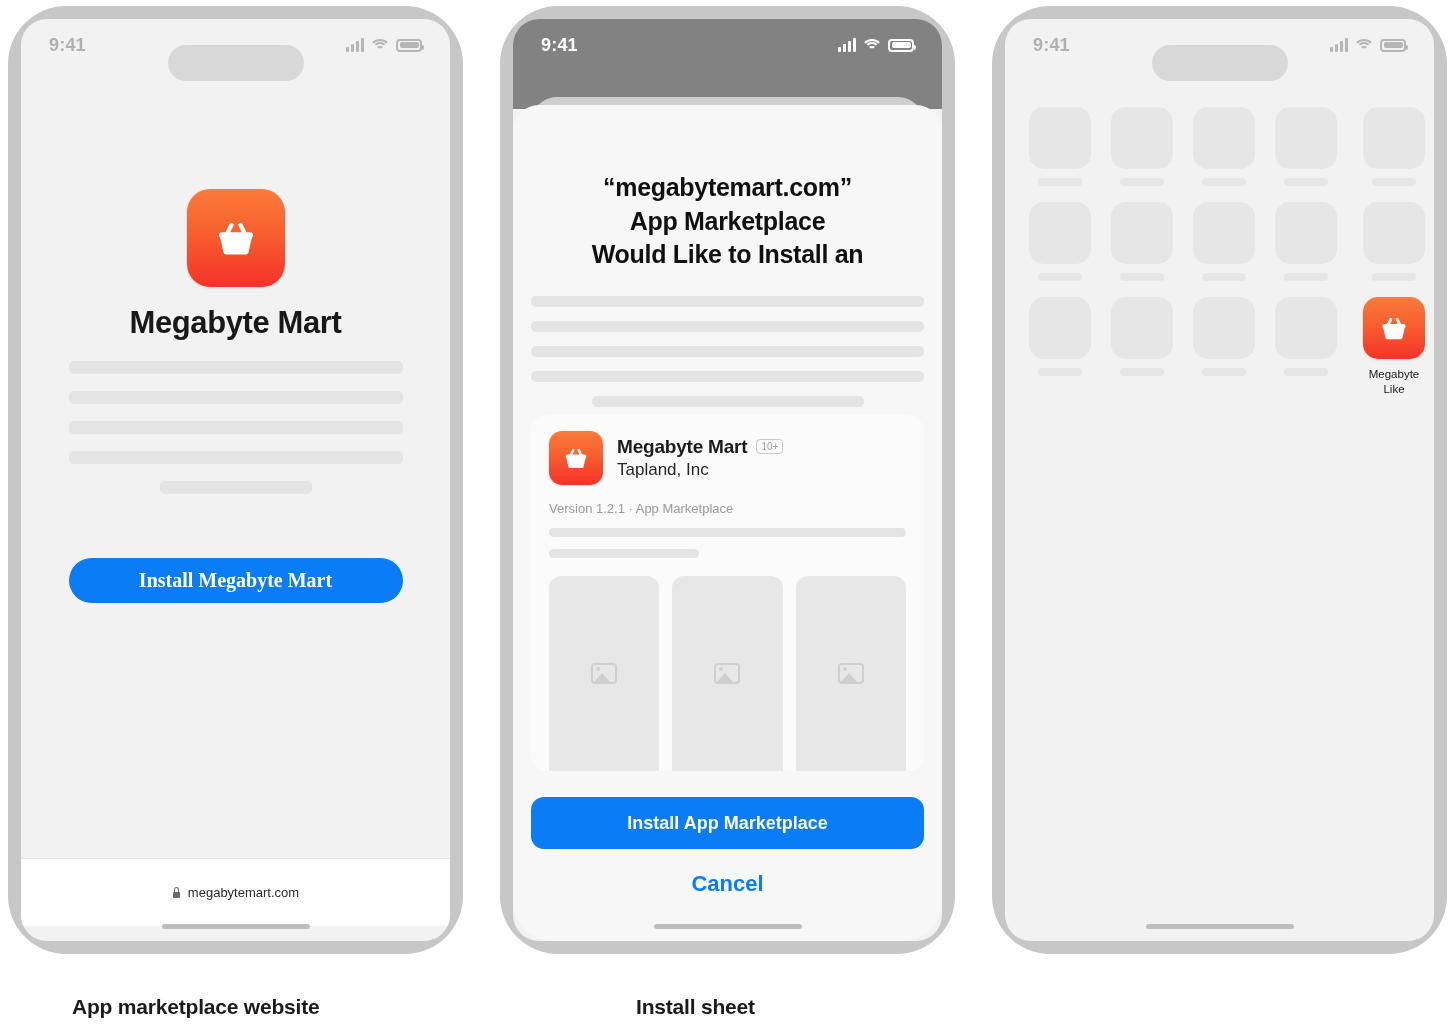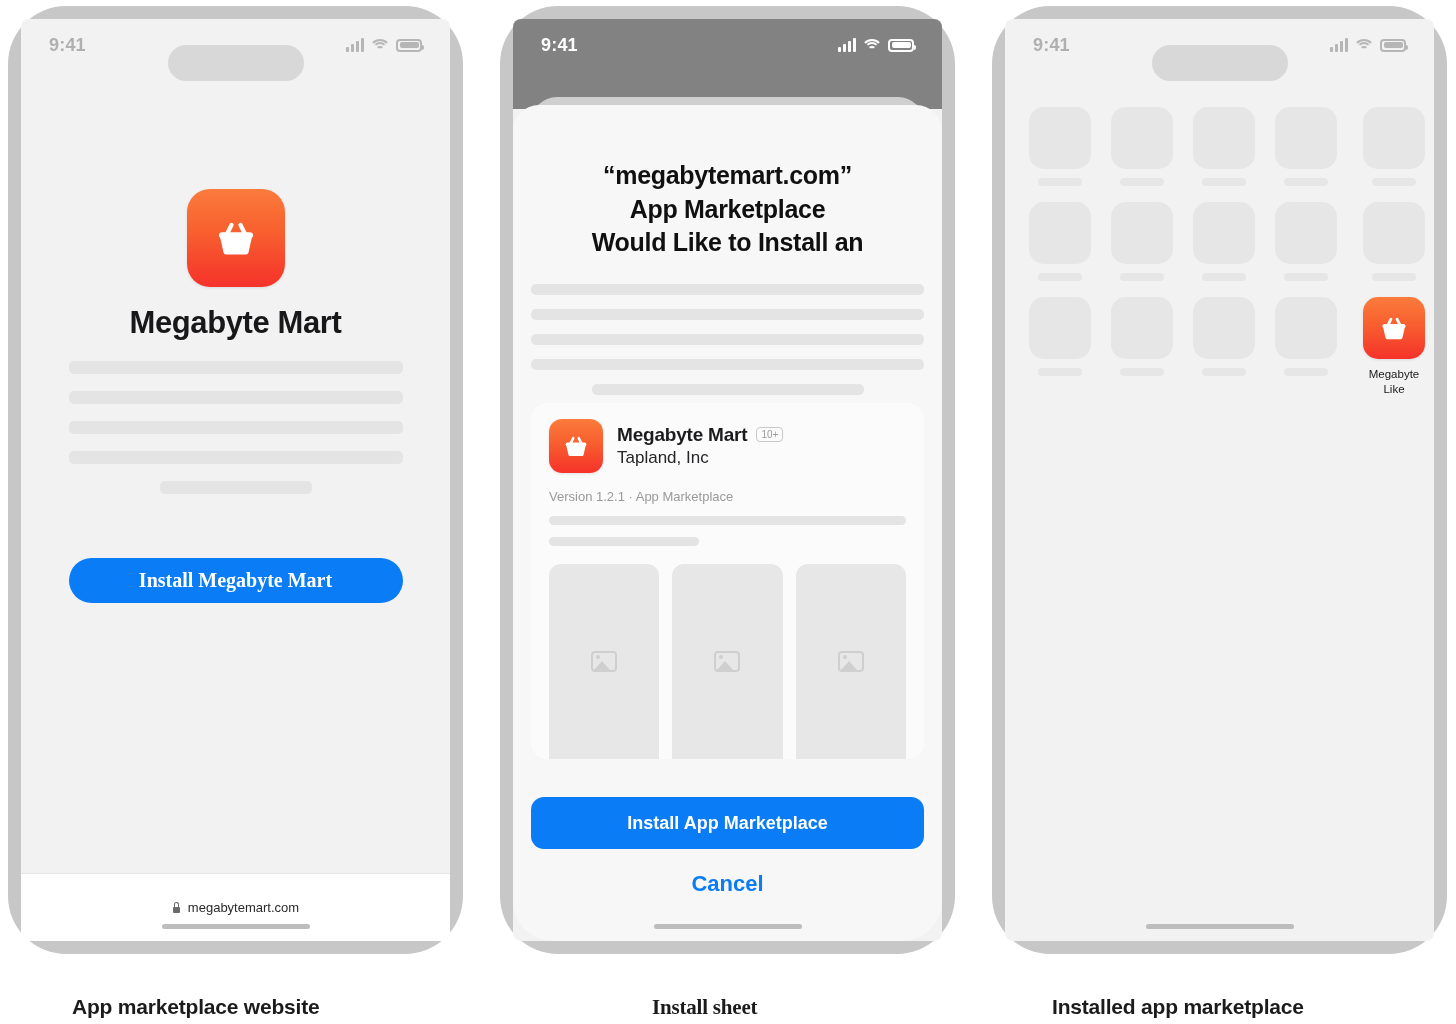--- a/index.html
+++ b/index.html
@@ -21,21 +21,21 @@
     position: absolute;
     background: #c7c7c7;
     border-radius: 58px;
     padding: 13px;
     box-sizing: border-box;
   }
   .screen {
     position: relative;
     width: 100%;
     height: 100%;
-    border-radius: 8px;
+    border-radius: 26px;
     background: #f2f2f2;
     overflow: hidden;
   }
 
   
   .statusbar {
     position: absolute;
     top: 0; left: 0; right: 0;
     height: 52px;
     display: flex;
@@ -134,21 +134,21 @@
   .p1-btn {
     width: 334px; height: 45px; border-radius: 27px;
     background: #0a7cf5; color: #fff;
     font-size: 20px; font-weight: 600;
     display:flex; align-items:center; justify-content:center;
     margin-top: 64px;
     border: none; cursor: pointer;
     font-family: Liberation Serif, serif;
   }
   .p1-urlbar {
-    position: absolute; left: 0; right: 0; bottom: 0; height: 67px;
+    position: absolute; left: 0; right: 0; bottom: 15px; height: 67px;
     background: #ffffff;
     border-top: 1px solid #e6e6e6;
     display:flex; align-items: center; justify-content: center;
   }
   .p1-url {
     display:flex; align-items:center; gap: 7px;
     font-size: 13px; color: #2b2b2b; font-weight: 500;
   }
   .lockicon { width: 9px; height: 11px; position: relative; display:inline-block; }
   .lockicon::before {
@@ -173,21 +173,21 @@
     background:#cfcfcf; border-radius: 26px;
   }
   .sheet {
     position:absolute; z-index:4;
     left: 0; right: 0; top: 86px; bottom: 0;
     background: #f7f7f7;
     border-radius: 26px 26px 40px 40px;
     display:flex; flex-direction: column;
     overflow: hidden;
   }
-  .sheet-scroll { flex: 1; overflow: hidden; padding: 0 18px; }
+  .sheet-scroll { flex: 1; overflow: hidden; padding: 12px 18px; }
   .sheet-title {
     text-align: center;
     font-size: 25px; font-weight: 700; line-height: 1.34;
     color: #101011; letter-spacing: -.3px;
     padding: 54px 6px 0 6px;
   }
   .sheet-lines { margin-top: 24px; }
   .sheet-lines .sk { height: 11px; margin-bottom: 14px; }
   .sheet-lines .sk.short { width: 272px; margin: 0 auto; }
   .app-card {
@@ -542,16 +542,15 @@
             </div>
           </div>
         </div>
       </div>
 
       <div class="home-ind"></div>
     </div>
   </div>
 
   <div class="caption" style="left:72px;  top:995px;">App marketplace website</div>
-  <div class="caption" style="left:652px; top:995px;font-family:Liberation Serif, serif;">Install sheet</div>
-  <div class="caption" style="left:1052px;top:995px;">Installed app marketplace</div>
+  <div class="caption" style="left:636px; top:995px;">Install sheet</div>
 
 </div>
 
 </body></html>

